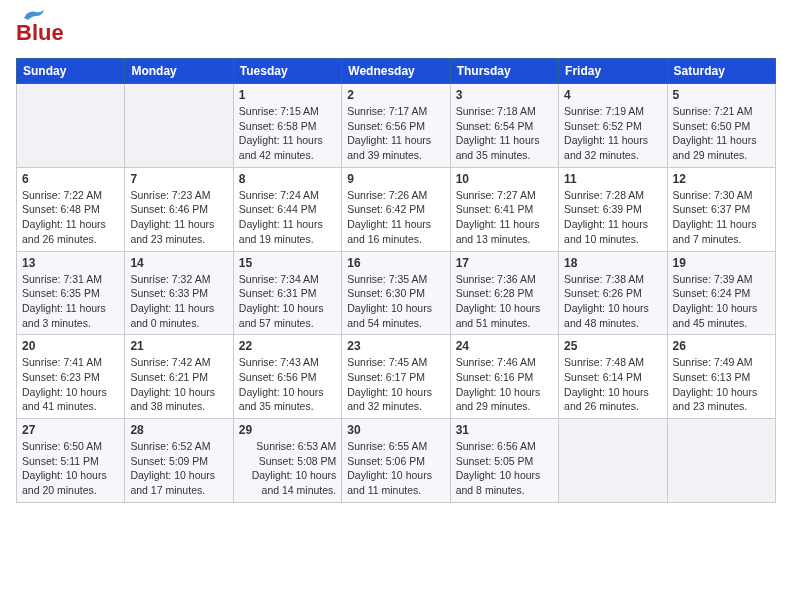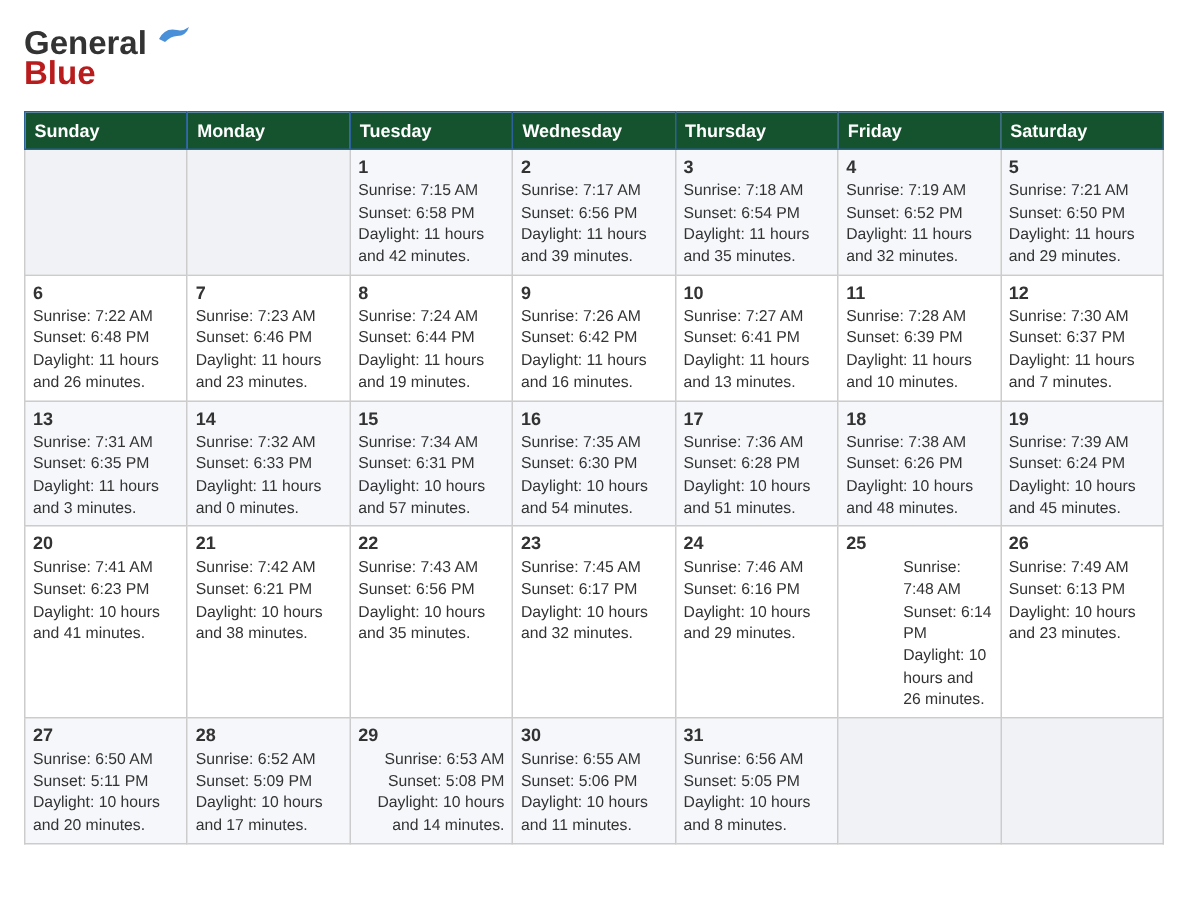--- a/index.html
+++ b/index.html
@@ -27,21 +27,21 @@
     .location {
       font-size: 14px;
       color: #555;
     }
     table {
       width: 100%;
       border-collapse: collapse;
       font-size: 11px;
     }
     thead tr th {
-      background-color: #14532d;
+      background-color: #1d4ed8;
       color: #fff;
       padding: 5px 6px;
       text-align: left;
       font-weight: bold;
       font-size: 12px;
       border: 1px solid #2c6199;
     }
     tbody tr td {
       border: 1px solid #ccc;
       padding: 4px 5px;
@@ -73,21 +73,20 @@
       align-items: center;
     }
   </style>
 </head>
 <body>
 
 <div class="header">
   <div class="logo-wrapper">
     <div>
       <div style="display:flex;align-items:center;">
-        <span style="font-size:22px;font-weight:bold;color:#333;">General</span>
         <svg width="28" height="18" viewBox="0 0 28 18" style="margin-left:2px;margin-top:-8px;">
           <path d="M6 10 Q10 2 18 4 Q22 5 26 2 Q24 8 18 8 Q14 8 10 12 Z" fill="#4a90d9"></path>
         </svg>
       </div>
       <div style="font-size:22px;font-weight:bold;color:#b91c1c;margin-top:-6px;">Blue</div>
     </div>
   </div>
   <div class="title-block">
     <div class="month-title"></div>
     <div class="location"></div>
@@ -255,21 +254,21 @@
 Daylight: 10 hours and 32 minutes.</div>
         </td>
         <td>
           <span class="day-number">24</span>
           <div class="day-detail" style="white-space: pre-line;">Sunrise: 7:46 AM
 Sunset: 6:16 PM
 Daylight: 10 hours and 29 minutes.</div>
         </td>
         <td>
           <span class="day-number">25</span>
-          <div class="day-detail" style="white-space: pre-line; margin-left: 38px;">Sunrise: 7:48 AM
+          <div class="day-detail" style="white-space: pre-line;">Sunrise: 7:48 AM
 Sunset: 6:14 PM
 Daylight: 10 hours and 26 minutes.</div>
         </td>
         <td>
           <span class="day-number">26</span>
           <div class="day-detail" style="white-space: pre-line;">Sunrise: 7:49 AM
 Sunset: 6:13 PM
 Daylight: 10 hours and 23 minutes.</div>
         </td>
       </tr>

